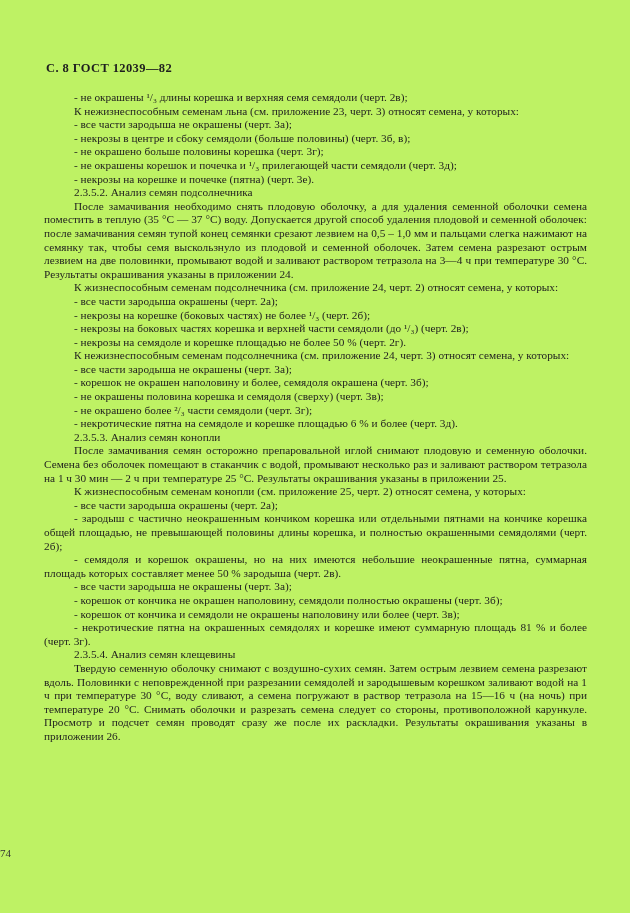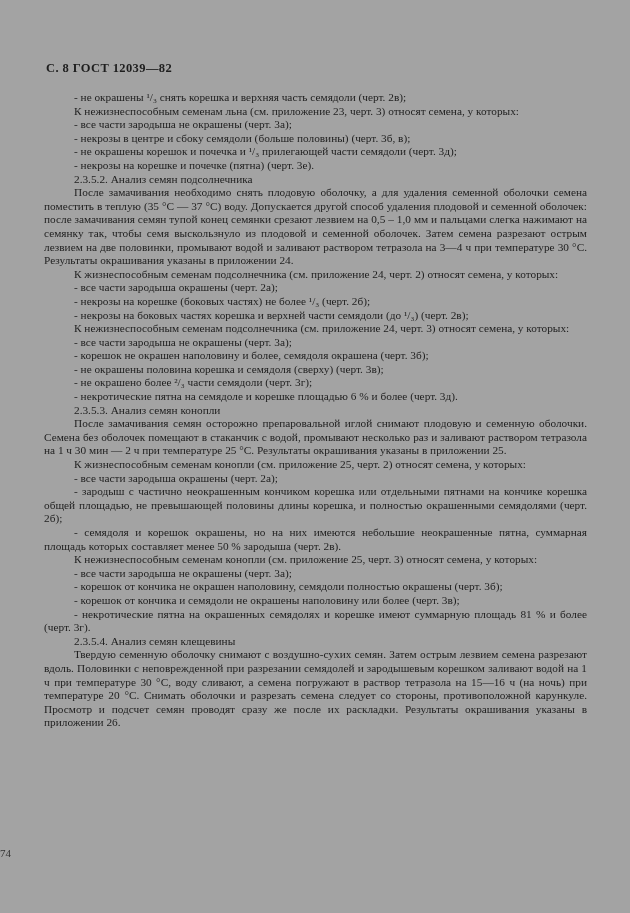--- a/index.html
+++ b/index.html
@@ -4,21 +4,21 @@
 <style>
   html, body {
     margin: 0;
     padding: 0;
     background: #ffffff;
   }
   .page {
     position: relative;
     width: 630px;
     height: 913px;
-    background: #a3a3a3;
+    background: #bef264;
     color: #1e1e1e;
     font-family: "Liberation Serif", "DejaVu Serif", serif;
     overflow: hidden;
   }
   .doc-header {
     position: absolute;
     left: 46px;
     top: 61px;
     font-size: 12.5px;
     font-weight: bold;
@@ -49,45 +49,46 @@
     color: #333;
   }
 </style>
 </head>
 <body>
 
 <div class="page">
   <div class="doc-header">С. 8 ГОСТ 12039—82</div>
 
   <div class="doc-body">
-    <p>- не окрашены ¹/₃ снять корешка и верхняя часть семядоли (черт. 2в);</p>
+    <p>- не окрашены ¹/₃ длины корешка и верхняя семя семядоли (черт. 2в);</p>
     <p>К нежизнеспособным семенам льна (см. приложение 23, черт. 3) относят семена, у которых:</p>
     <p>- все части зародыша не окрашены (черт. 3а);</p>
     <p>- некрозы в центре и сбоку семядоли (больше половины) (черт. 3б, в);</p>
+    <p>- не окрашено больше половины корешка (черт. 3г);</p>
     <p>- не окрашены корешок и почечка и ¹/₃ прилегающей части семядоли (черт. 3д);</p>
     <p>- некрозы на корешке и почечке (пятна) (черт. 3е).</p>
     <p>2.3.5.2. Анализ семян подсолнечника</p>
     <p>После замачивания необходимо снять плодовую оболочку, а для удаления семенной оболочки семена поместить в теплую (35 °С — 37 °С) воду. Допускается другой способ удаления плодовой и семенной оболочек: после замачивания семян тупой конец семянки срезают лезвием на 0,5 – 1,0 мм и пальцами слегка нажимают на семянку так, чтобы семя выскользнуло из плодовой и семенной оболочек. Затем семена разрезают острым лезвием на две половинки, промывают водой и заливают раствором тетразола на 3—4 ч при температуре 30 °С. Результаты окрашивания указаны в приложении 24.</p>
     <p>К жизнеспособным семенам подсолнечника (см. приложение 24, черт. 2) относят семена, у которых:</p>
     <p>- все части зародыша окрашены (черт. 2а);</p>
     <p>- некрозы на корешке (боковых частях) не более ¹/₃ (черт. 2б);</p>
     <p>- некрозы на боковых частях корешка и верхней части семядоли (до ¹/₃) (черт. 2в);</p>
+    <p>- некрозы на семядоле и корешке площадью не более 50 % (черт. 2г).</p>
     <p>К нежизнеспособным семенам подсолнечника (см. приложение 24, черт. 3) относят семена, у которых:</p>
     <p>- все части зародыша не окрашены (черт. 3а);</p>
     <p>- корешок не окрашен наполовину и более, семядоля окрашена (черт. 3б);</p>
     <p>- не окрашены половина корешка и семядоля (сверху) (черт. 3в);</p>
     <p>- не окрашено более ²/₃ части семядоли (черт. 3г);</p>
     <p>- некротические пятна на семядоле и корешке площадью 6 % и более (черт. 3д).</p>
     <p>2.3.5.3. Анализ семян конопли</p>
     <p>После замачивания семян осторожно препаровальной иглой снимают плодовую и семенную оболочки. Семена без оболочек помещают в стаканчик с водой, промывают несколько раз и заливают раствором тетразола на 1 ч 30 мин — 2 ч при температуре 25 °С. Результаты окрашивания указаны в приложении 25.</p>
     <p>К жизнеспособным семенам конопли (см. приложение 25, черт. 2) относят семена, у которых:</p>
     <p>- все части зародыша окрашены (черт. 2а);</p>
     <p>- зародыш с частично неокрашенным кончиком корешка или отдельными пятнами на кончике корешка общей площадью, не превышающей половины длины корешка, и полностью окрашенными семядолями (черт. 2б);</p>
     <p>- семядоля и корешок окрашены, но на них имеются небольшие неокрашенные пятна, суммарная площадь которых составляет менее 50 % зародыша (черт. 2в).</p>
-    <p>К нежизнеспособным семенам конопли (см. приложение 25, черт. 3) относят семена, у которых:</p>
     <p>- все части зародыша не окрашены (черт. 3а);</p>
     <p>- корешок от кончика не окрашен наполовину, семядоли полностью окрашены (черт. 3б);</p>
     <p>- корешок от кончика и семядоли не окрашены наполовину или более (черт. 3в);</p>
     <p>- некротические пятна на окрашенных семядолях и корешке имеют суммарную площадь 81 % и более (черт. 3г).</p>
     <p>2.3.5.4. Анализ семян клещевины</p>
     <p>Твердую семенную оболочку снимают с воздушно-сухих семян. Затем острым лезвием семена разрезают вдоль. Половинки с неповрежденной при разрезании семядолей и зародышевым корешком заливают водой на 1 ч при температуре 30 °С, воду сливают, а семена погружают в раствор тетразола на 15—16 ч (на ночь) при температуре 20 °С. Снимать оболочки и разрезать семена следует со стороны, противоположной карункуле. Просмотр и подсчет семян проводят сразу же после их раскладки. Результаты окрашивания указаны в приложении 26.</p>
   </div>
 
   <div class="page-number">74</div>
 </div>

